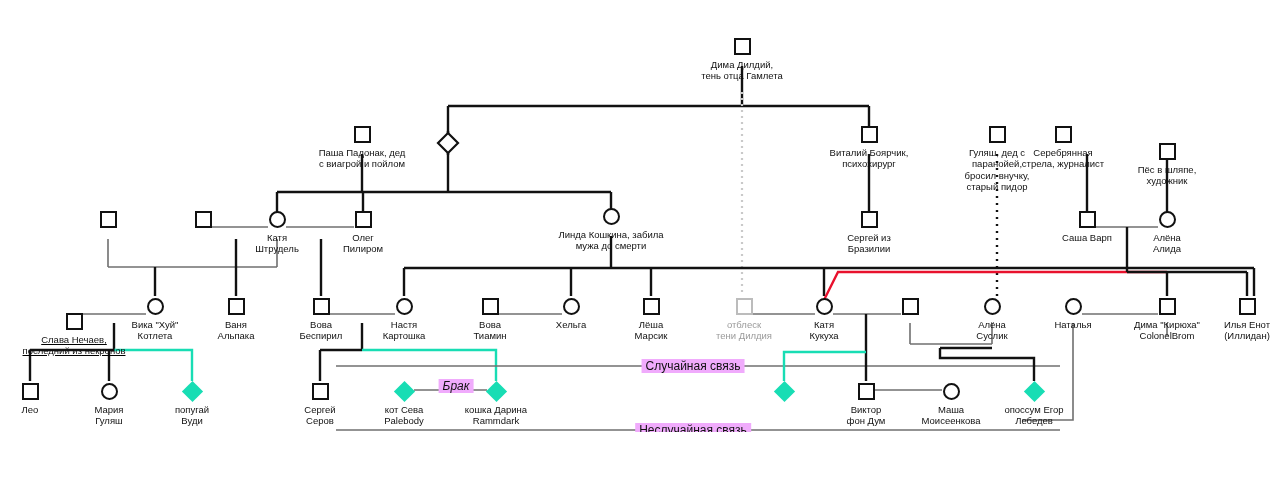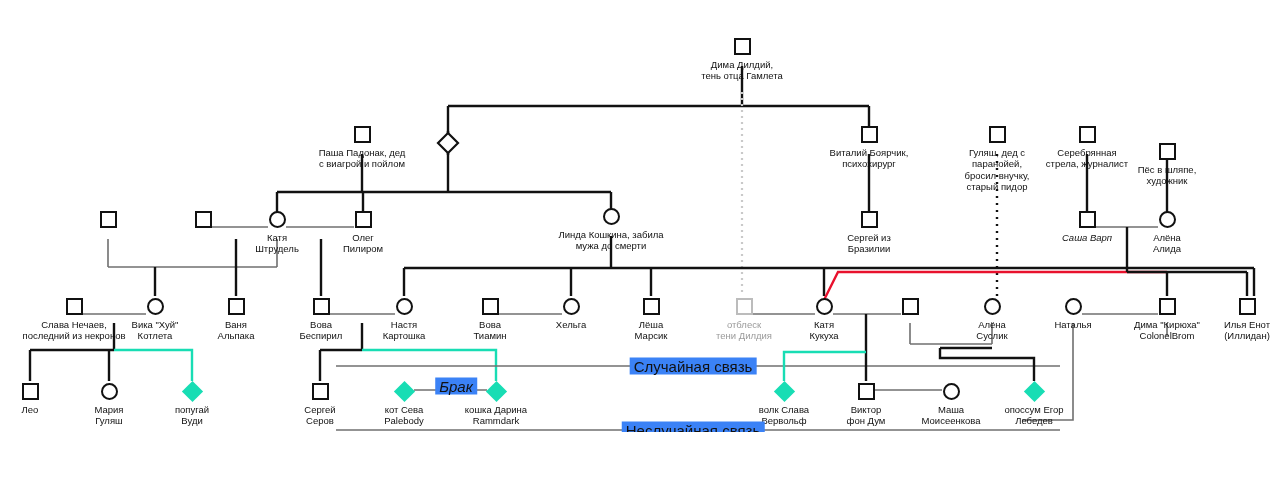--- a/index.html
+++ b/index.html
@@ -8,21 +8,21 @@
   svg#wires{position:absolute;left:0;top:0;width:1280px;height:495px;}
   .node{position:absolute;transform:translate(-50%,0);text-align:center;width:150px;}
   .glyph{position:relative;height:22px;display:flex;align-items:center;justify-content:center;}
   .sq{width:17px;height:17px;border:2.2px solid #111;background:#fff;box-sizing:border-box;}
   .sq.ghost{border-color:#bcbcbc;}
   .ci{width:17px;height:17px;border:2.2px solid #111;border-radius:50%;background:#fff;box-sizing:border-box;}
   .dm{width:13px;height:13px;border:2.2px solid #111;background:#fff;transform:rotate(45deg);box-sizing:border-box;}
   .dm.pet{width:15px;height:15px;border:none;background:#18ddb4;}
   .lbl{font-size:9.5px;line-height:11.3px;color:#111;margin-top:2px;white-space:pre-line;}
   .lbl.ghost{color:#9a9a9a;}
-  .edgelbl{position:absolute;transform:translate(-50%,-50%);font-size:15px;color:#111;background:#3b82f6;padding:0 4px;white-space:nowrap;}
+  .edgelbl{position:absolute;transform:translate(-50%,-50%);font-size:12px;color:#111;background:#f0abfc;padding:0 4px;white-space:nowrap;}
 </style>
 </head>
 <body>
 
 <div id="stage">
 
   <svg id="wires" xmlns="http://www.w3.org/2000/svg">
 
     <path d="M742,66 L742,106" stroke="#111" stroke-width="2.4" fill="none"></path>
     <path d="M448,106 L869,106" stroke="#111" stroke-width="2.4" fill="none"></path>
@@ -143,21 +143,21 @@
       </div>
       <div class="node" style="left: 997px; top: 123px;">
         <div class="glyph">
           <div class="sq"></div>
         </div>
         <div class="lbl">Гуляш, дед с
 паранойей,
 бросил внучку,
 старый пидор</div>
       </div>
-      <div class="node" style="left: 1087px; top: 123px;">
+      <div class="node" style="left: 1063px; top: 123px;">
         <div class="glyph">
           <div class="sq"></div>
         </div>
         <div class="lbl">Серебрянная
 стрела, журналист</div>
       </div>
       <div class="node" style="left: 1167px; top: 140px;">
         <div class="glyph">
           <div class="sq"></div>
         </div>
@@ -196,34 +196,34 @@
         <div class="lbl">Линда Кошкина, забила
 мужа до смерти</div>
       </div>
       <div class="node" style="left: 869px; top: 208px;">
         <div class="glyph">
           <div class="sq"></div>
         </div>
         <div class="lbl">Сергей из
 Бразилии</div>
       </div>
-      <div class="node" style="left: 1087px; top: 208px; font-style: italic;">
+      <div class="node" style="left: 1087px; top: 208px;">
         <div class="glyph">
           <div class="sq"></div>
         </div>
         <div class="lbl">Саша Варп</div>
       </div>
       <div class="node" style="left: 1167px; top: 208px;">
         <div class="glyph">
           <div class="ci"></div>
         </div>
         <div class="lbl">Алёна
 Алида</div>
       </div>
-      <div class="node" style="left: 74px; top: 295px;">
+      <div class="node" style="left: 74px; top: 310px; text-decoration: underline;">
         <div class="glyph">
           <div class="sq"></div>
         </div>
         <div class="lbl">Слава Нечаев,
 последний из некронов</div>
       </div>
       <div class="node" style="left: 155px; top: 295px;">
         <div class="glyph">
           <div class="ci"></div>
         </div>
@@ -355,22 +355,20 @@
         <div class="glyph">
           <div class="dm pet"></div>
         </div>
         <div class="lbl">кошка Дарина
 Rammdark</div>
       </div>
       <div class="node" style="left: 784px; top: 380px;">
         <div class="glyph">
           <div class="dm pet"></div>
         </div>
-        <div class="lbl">волк Слава
-Вервольф</div>
       </div>
       <div class="node" style="left: 866px; top: 380px;">
         <div class="glyph">
           <div class="sq"></div>
         </div>
         <div class="lbl">Виктор
 фон Дум</div>
       </div>
       <div class="node" style="left: 951px; top: 380px;">
         <div class="glyph">

